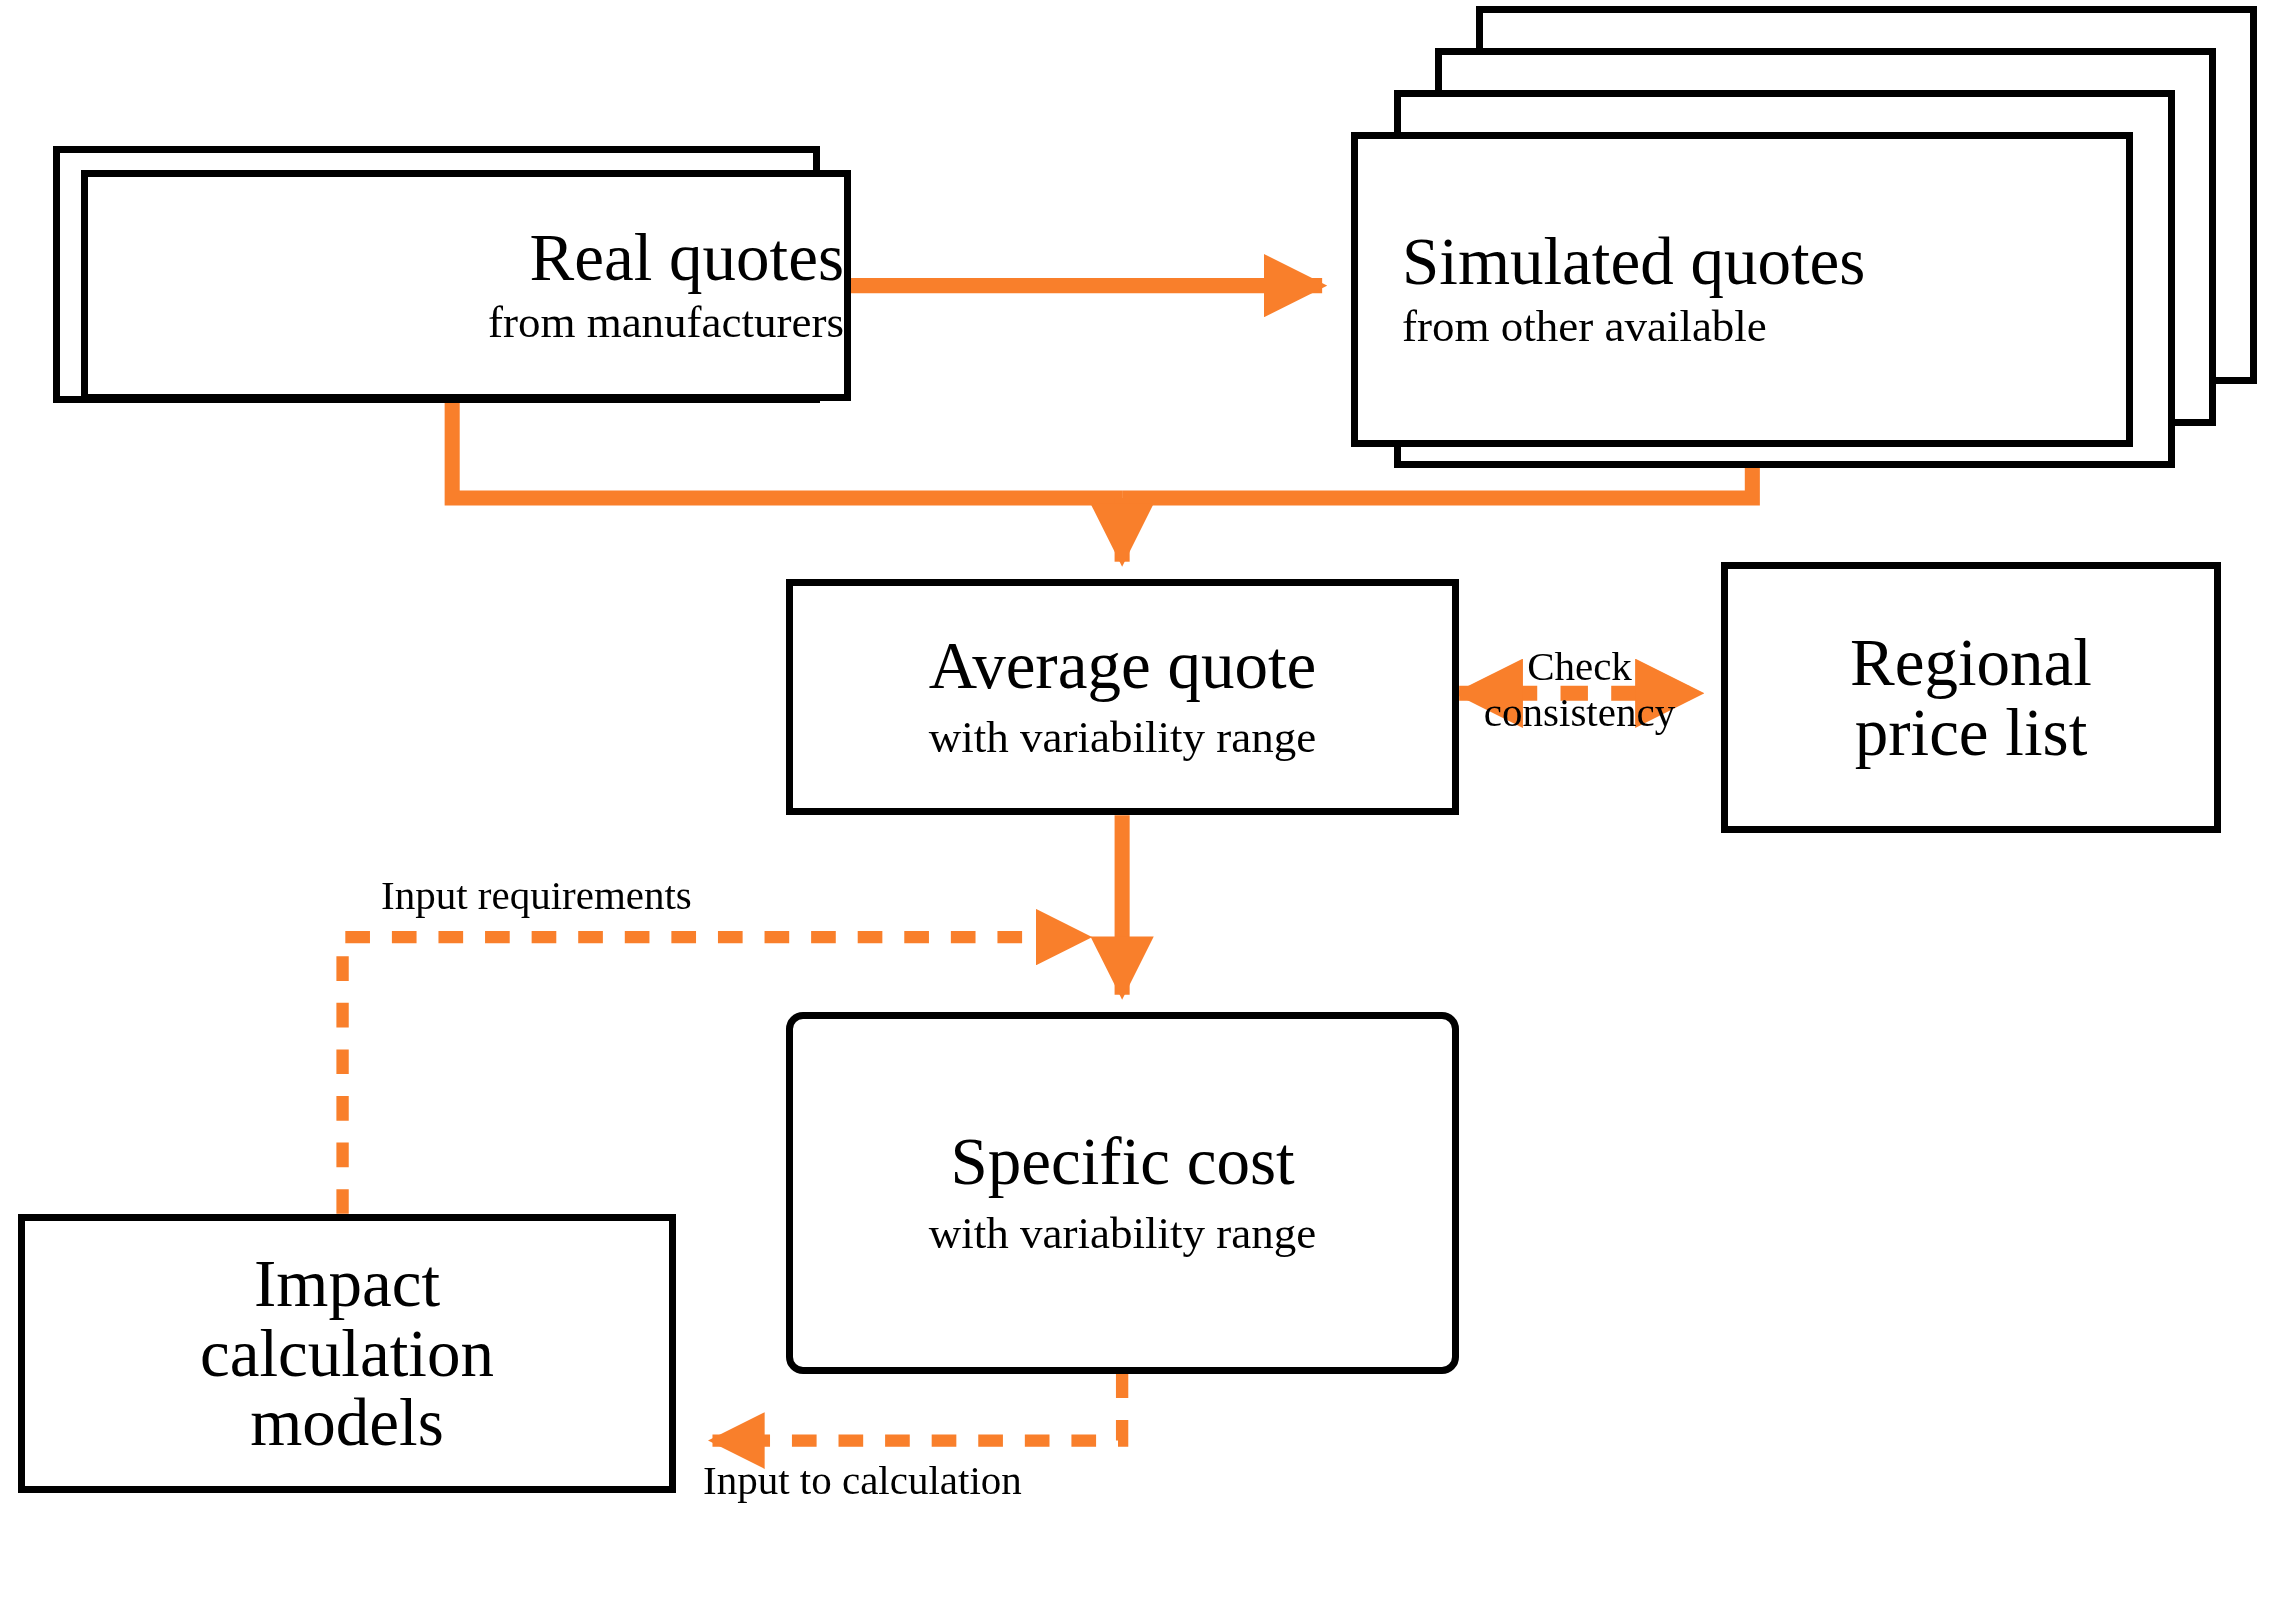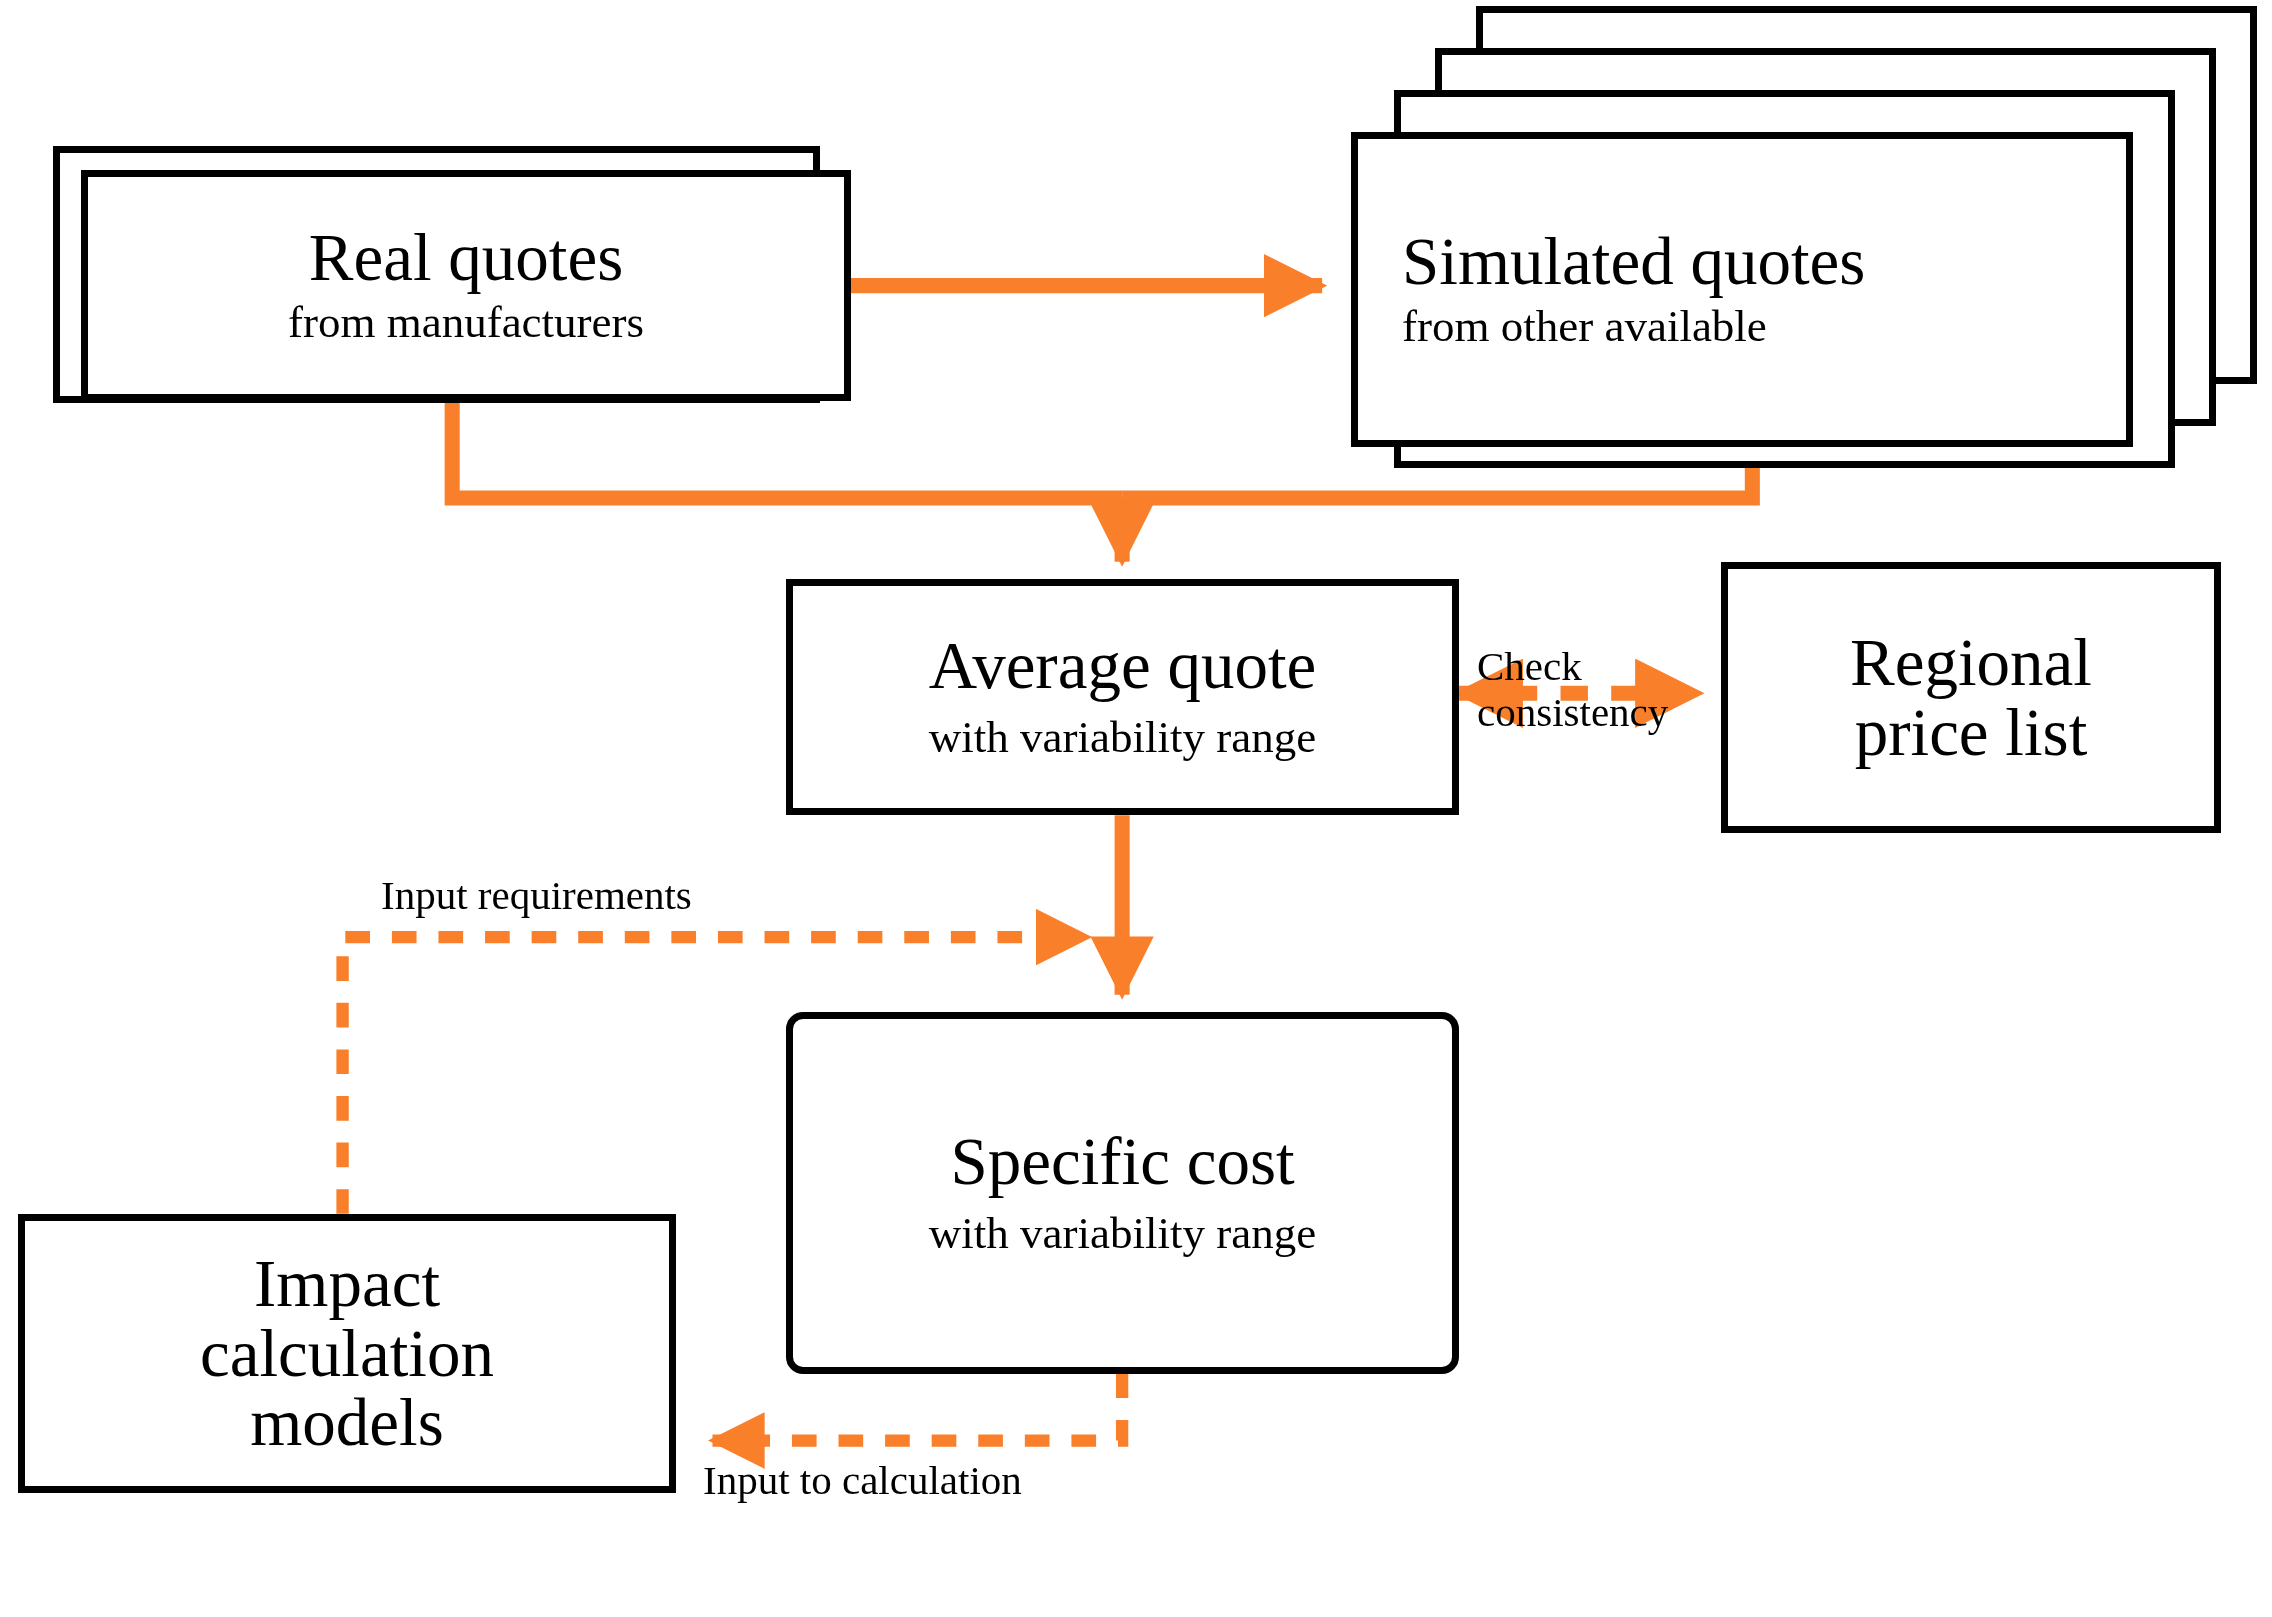--- a/index.html
+++ b/index.html
@@ -55,22 +55,21 @@
   .edge-label {
     position: absolute;
     color: #000000;
     font-size: 41px;
     line-height: 1.12;
     text-align: center;
     white-space: nowrap;
   }
   .edge-label.two-line {
     white-space: normal;
-    text-align: left;
-    margin-left: 18px;
+    text-align: center;
   }
 </style>
 </head>
 <body>
 
 <div id="stage">
 
   <svg id="flow-svg" viewBox="0 0 3318 2362">
     <defs>
       <marker id="arrow-solid" viewBox="0 0 10 10" refX="9.2" refY="5" markerWidth="4.2" markerHeight="4.2" orient="auto-start-reverse">
@@ -108,21 +107,21 @@
       <path d="M 500 1772 L 500 1368 L 1588 1368" stroke="#F97F2B" stroke-width="18" fill="none" stroke-dasharray="36 32" marker-end="url(#arrow-dash)"></path>
     </g>
 
     <g>
       <path d="M 1638 2005 L 1638 2103 L 1040 2103" stroke="#F97F2B" stroke-width="18" fill="none" stroke-dasharray="36 32" marker-end="url(#arrow-dash)"></path>
     </g>
   </svg>
 
   <div class="ghost-box" style="left:53px; top:146px; width:767px; height:257px;"></div>
 
-  <div class="node-box" style="left:81px; top:170px; width:770px; height:231px; align-items:center; ">
+  <div class="node-box" style="left:81px; top:170px; width:770px; height:231px; align-items:flex-end; ">
     <div class="node-title">Real quotes</div>
     <div class="node-sub">from manufacturers</div>
   </div>
 
   <div class="ghost-box" style="left:1476px; top:5.5px; width:781px; height:378px;"></div>
   <div class="ghost-box" style="left:1435px; top:48px; width:781px; height:378px;"></div>
   <div class="ghost-box" style="left:1394px; top:90px; width:781px; height:378px;"></div>
 
   <div class="node-box" style="left:1351px; top:132px; width:782px; height:315px; align-items:flex-start; padding-left:44px;">
     <div class="node-title">Simulated quotes</div>

